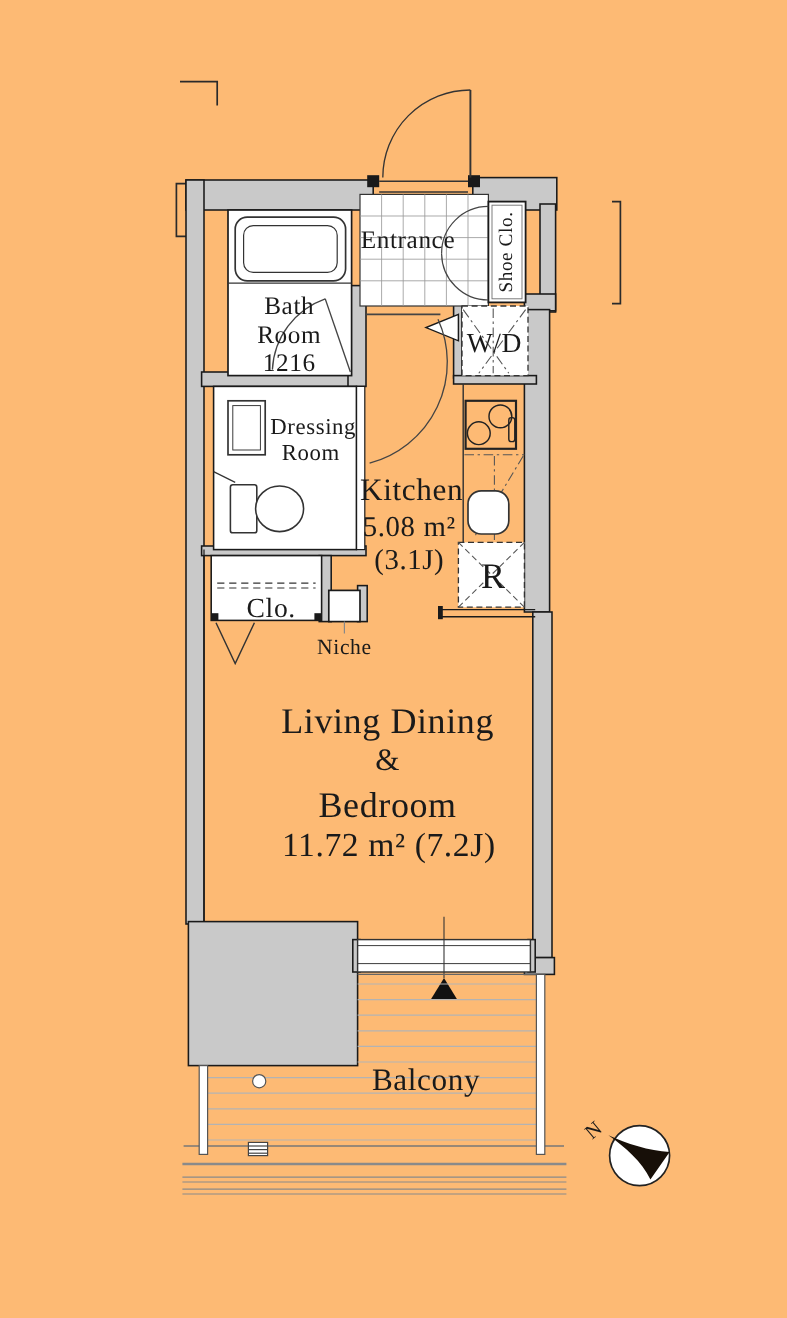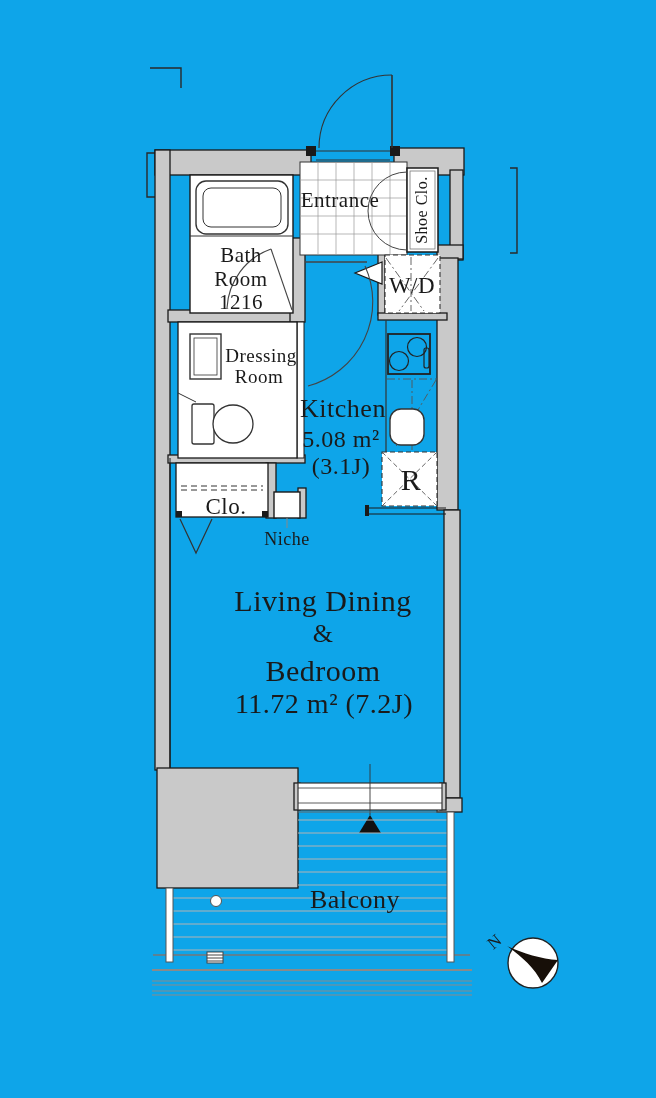--- a/index.html
+++ b/index.html
@@ -1,16 +1,16 @@
 <!DOCTYPE html>
 <html><head>
 <meta charset="utf-8">
 <style>
   html,body{margin:0;padding:0;background:#ffffff;}
-  .stage{position:relative;width:656px;height:1098px;background:#0ea5e9;overflow:hidden;
+  .stage{position:relative;width:656px;height:1098px;background:#fdba74;overflow:hidden;
          font-family:"Liberation Serif","DejaVu Serif",serif;}
   svg{position:absolute;left:0;top:0;}
   text{fill:#1a1a1a;font-family:"Liberation Serif","DejaVu Serif",serif;}
   .room-label{letter-spacing:0.5px;}
 </style>
 </head>
 <body>
 
 <div class="stage">
 <svg width="656" height="1098" viewBox="0 0 656 1098">

